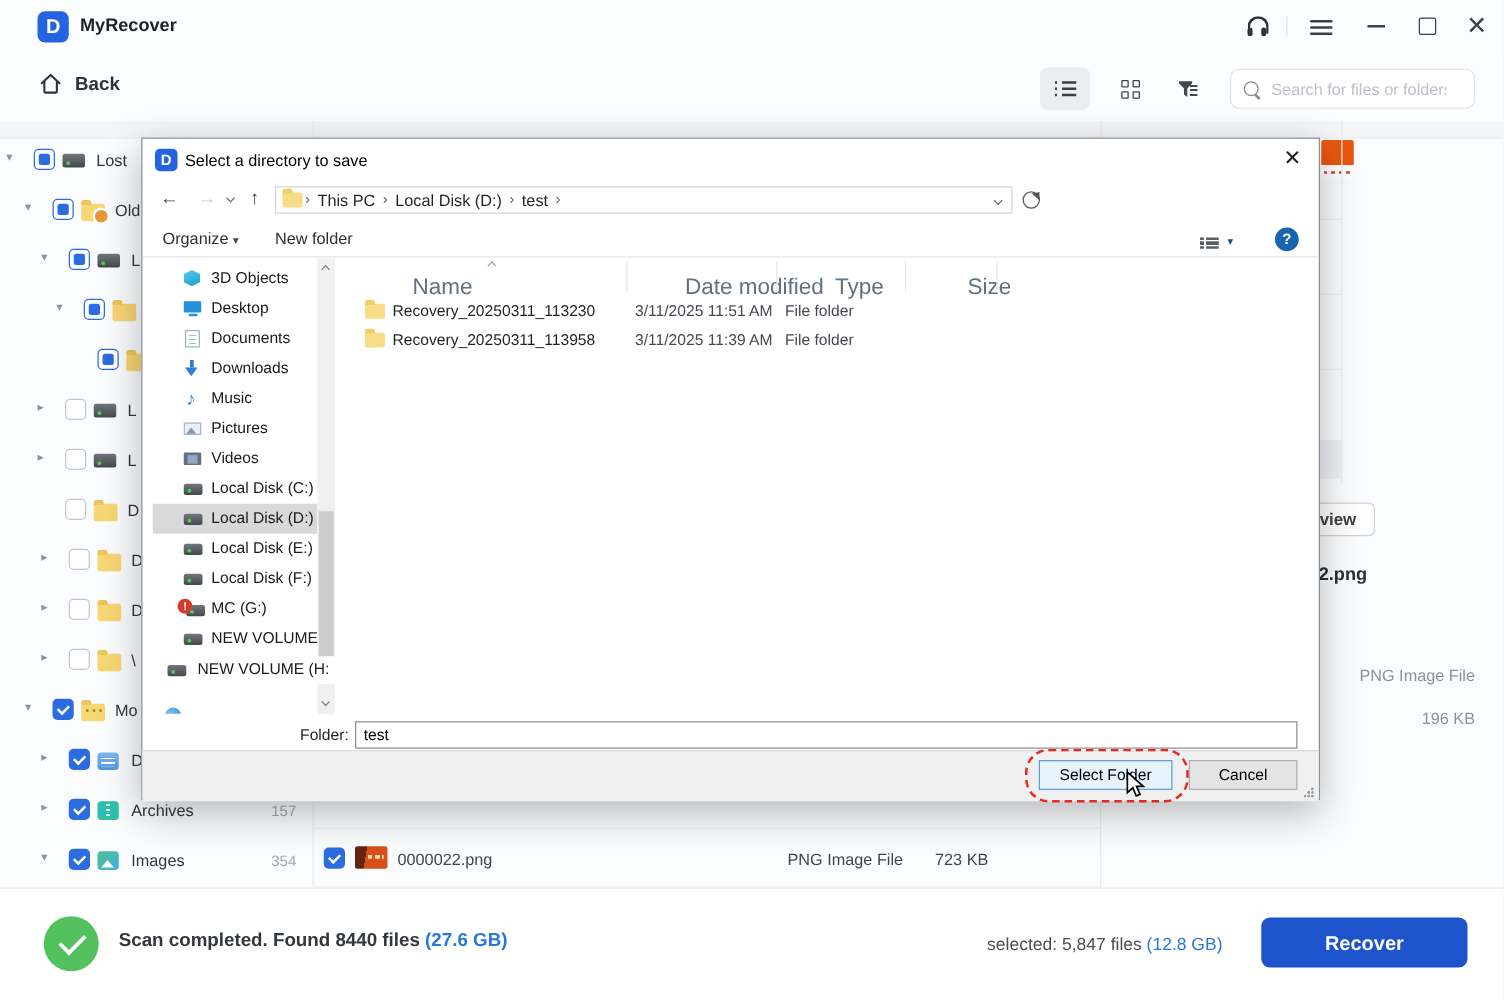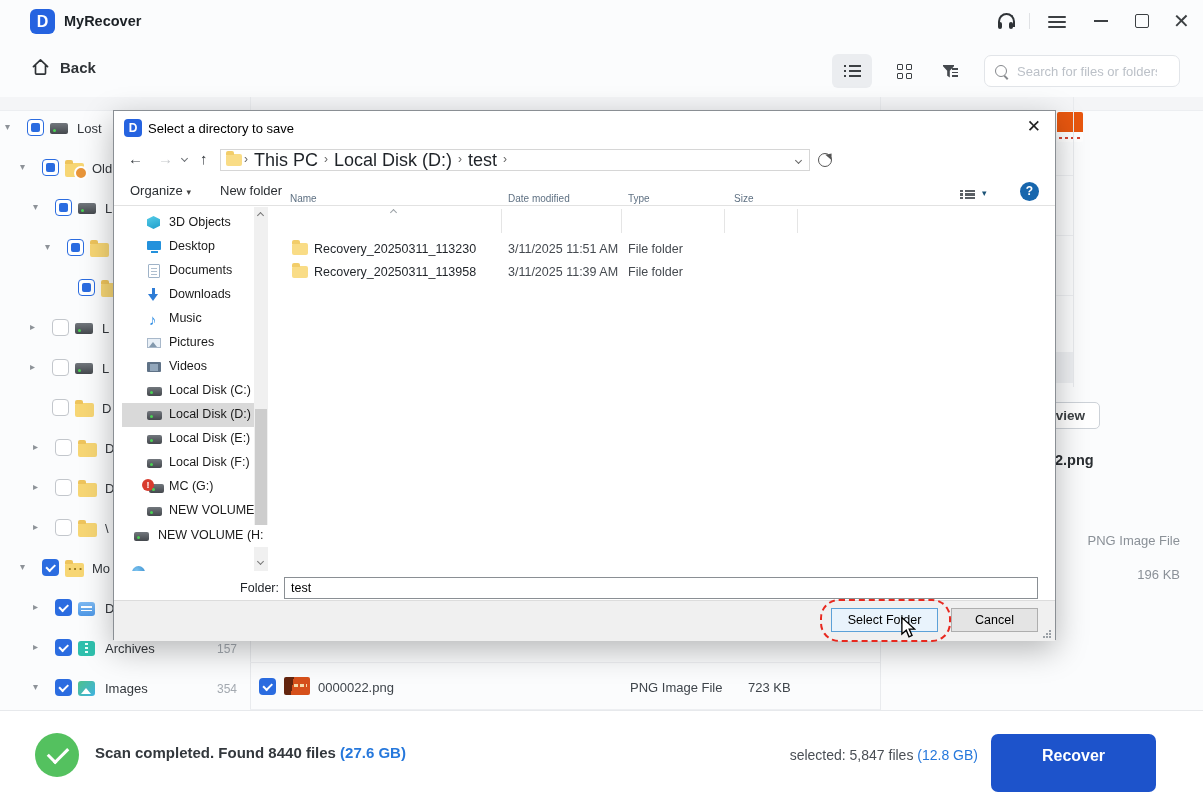--- a/index.html
+++ b/index.html
@@ -95,50 +95,50 @@
   .pv-btn{position:absolute;left:1028px;top:402px;width:72px;height:27px;background:#fff;border:1px solid #cdd2d8;border-radius:5px;box-sizing:border-box;text-align:right;padding:5px 14px 0 0;font-size:13.5px;font-weight:bold;color:#3c4043;}
   .pv-name{position:absolute;left:1055px;top:452px;font-size:14.5px;font-weight:bold;color:#2b2f33;}
   .pv-meta{position:absolute;width:180px;text-align:right;left:1000px;font-size:13px;color:#8b9198;}
   
   .statusbar{position:absolute;left:0;top:710px;width:1203px;height:90px;background:#fff;border-top:1px solid #e7e9ec;}
   .gcheck{position:absolute;left:35px;top:22px;width:44px;height:44px;border-radius:50%;background:#54c15f;}
   .gcheck::after{content:"";position:absolute;left:13px;top:14px;width:17px;height:9px;border-left:3.5px solid #fff;border-bottom:3.5px solid #fff;transform:rotate(-45deg);}
   .scan-text{position:absolute;left:95px;top:33px;font-size:15px;font-weight:bold;color:#33383d;}
   .blue{color:#2678dc;}
   .sel-text{position:absolute;right:225px;top:36px;font-size:14px;color:#4a4f55;}
-  .recover-btn{position:absolute;right:47px;top:23px;width:165px;height:58px;background:#1d53cb;border-radius:7px;color:#fff;font-size:16px;font-weight:bold;text-align:center;line-height:44px;cursor:pointer;}
+  .recover-btn{position:absolute;right:29px;top:23px;width:165px;height:40px;background:#1d53cb;border-radius:7px;color:#fff;font-size:16px;font-weight:bold;text-align:center;line-height:44px;cursor:pointer;}
   
   .dialog{position:absolute;left:113px;top:110px;width:943px;height:530px;background:#fff;border:1px solid #8a8f94;box-shadow:0 10px 30px rgba(0,0,0,.28);box-sizing:border-box;z-index:30;}
   .dlg-title{position:absolute;left:34px;top:10px;font-size:13px;color:#000;}
   .logo.sm{left:10px;top:8px;width:18px;height:18px;font-size:12px;line-height:18px;border-radius:4px;}
   .dlg-close{position:absolute;right:14px;top:6px;font-size:17px;color:#222;line-height:20px;}
   .nav-ic{position:absolute;top:40px;font-size:15px;line-height:1;}
   .crumb-box{position:absolute;left:106px;top:38px;width:590px;height:22px;border:1px solid #d6d6d6;box-sizing:border-box;display:flex;align-items:center;padding-left:5px;background:#fff;}
-  .crumb{font-size:18px;color:#1f2328;margin:0 4px;white-space:nowrap;}
+  .crumb{font-size:13px;color:#1f2328;margin:0 4px;white-space:nowrap;}
   .crumb-sep{font-size:12px;color:#666;margin:0 2px 2px 2px;}
   .crumb-chev{position:absolute;right:8px;top:8px;}
   .refresh{position:absolute;left:704px;top:42px;width:12px;height:12px;border:1.6px solid #555;border-radius:50%;}
   .refresh::before{content:"";position:absolute;right:-3px;top:-3px;width:6px;height:6px;background:#fff;}
   .refresh::after{content:"";position:absolute;right:-3px;top:-1px;border-left:4px solid transparent;border-right:4px solid transparent;border-bottom:5px solid #555;transform:rotate(40deg);}
   .dlg-search{position:absolute;left:727px;top:38px;width:203px;height:22px;border:1px solid #d6d6d6;box-sizing:border-box;display:flex;align-items:center;padding:0 7px;}
   .dlg-search input{flex:1;border:none;outline:none;font-size:12px;color:#444;font-family:inherit;}
   .dlg-search input::placeholder{color:#5f6368;}
   .cmd{position:absolute;top:72px;font-size:13px;color:#2b2f33;}
   .vi-details{position:absolute;left:846px;top:77px;width:15px;}
   .vi-details i{display:block;height:2.2px;margin:1.6px 0;background:linear-gradient(90deg,#5a5f64 0 3px,transparent 3px 5px,#5a5f64 5px 15px);}
   .help-ic{position:absolute;left:906px;top:71px;width:19px;height:19px;border-radius:50%;background:#1766ad;color:#fff;font-size:12px;font-weight:bold;text-align:center;line-height:19px;}
   .dlg-sep{position:absolute;left:0;top:94px;width:941px;height:1px;background:#e2e2e2;}
   .tree-vp{position:absolute;left:8px;top:96px;width:132px;height:364px;overflow:hidden;}
   .tree-row{position:absolute;left:0;width:132px;height:24px;}
   .tree-row.sel{background:#d9d9d9;}
   .tree-label{position:absolute;left:47px;top:4px;font-size:12.5px;color:#1a1a1a;white-space:nowrap;}
   .sbar{position:absolute;left:140px;top:96px;width:14px;height:364px;background:#f0f0f0;}
   .sbar .thumbv{position:absolute;left:1px;right:1px;top:202px;height:132px;background:#cdcdcd;}
   .sbar .chev{border-color:#777;}
-  .list-head{position:absolute;top:82px;font-size:10px;color:#5f7183;}
+  .list-head{position:absolute;top:108px;font-size:18px;color:#5f7183;margin-left:40px;}
   .col-sep{position:absolute;top:98px;width:1px;height:24px;background:#e5e5e5;}
   .dlg-row-label{position:absolute;font-size:12.5px;color:#1f2328;white-space:nowrap;}
   .dlg-row-meta{position:absolute;font-size:12.5px;color:#454a50;white-space:nowrap;}
   .folder-label{position:absolute;left:60px;top:470px;width:105px;text-align:right;font-size:12.5px;color:#1f2328;}
   .folder-input{position:absolute;left:170px;top:466px;width:754px;height:22px;border:1px solid #8a8f94;box-sizing:border-box;font-size:12.5px;color:#000;padding:0 6px;outline:none;font-family:inherit;}
   .btn-strip{position:absolute;left:0;top:489px;width:941px;height:40px;background:#f0f0f0;border-top:1px solid #dcdcdc;}
   .btn{position:absolute;height:24px;box-sizing:border-box;font-size:12.5px;text-align:center;line-height:22px;cursor:pointer;}
   .btn-select{left:717px;top:7px;width:107px;background:#e9f3fc;border:1px solid #5ca1d8;color:#000;}
   .btn-cancel{left:837px;top:7px;width:87px;background:#e4e4e4;border:1px solid #aeaeae;color:#000;}
   .grip{position:absolute;right:4px;bottom:3px;width:8px;height:8px;background:radial-gradient(circle at 1px 7px,#9aa0a6 1px,transparent 1.2px),radial-gradient(circle at 4px 4px,#9aa0a6 1px,transparent 1.2px),radial-gradient(circle at 7px 1px,#9aa0a6 1px,transparent 1.2px),radial-gradient(circle at 4px 7px,#9aa0a6 1px,transparent 1.2px),radial-gradient(circle at 7px 4px,#9aa0a6 1px,transparent 1.2px),radial-gradient(circle at 7px 7px,#9aa0a6 1px,transparent 1.2px);}

